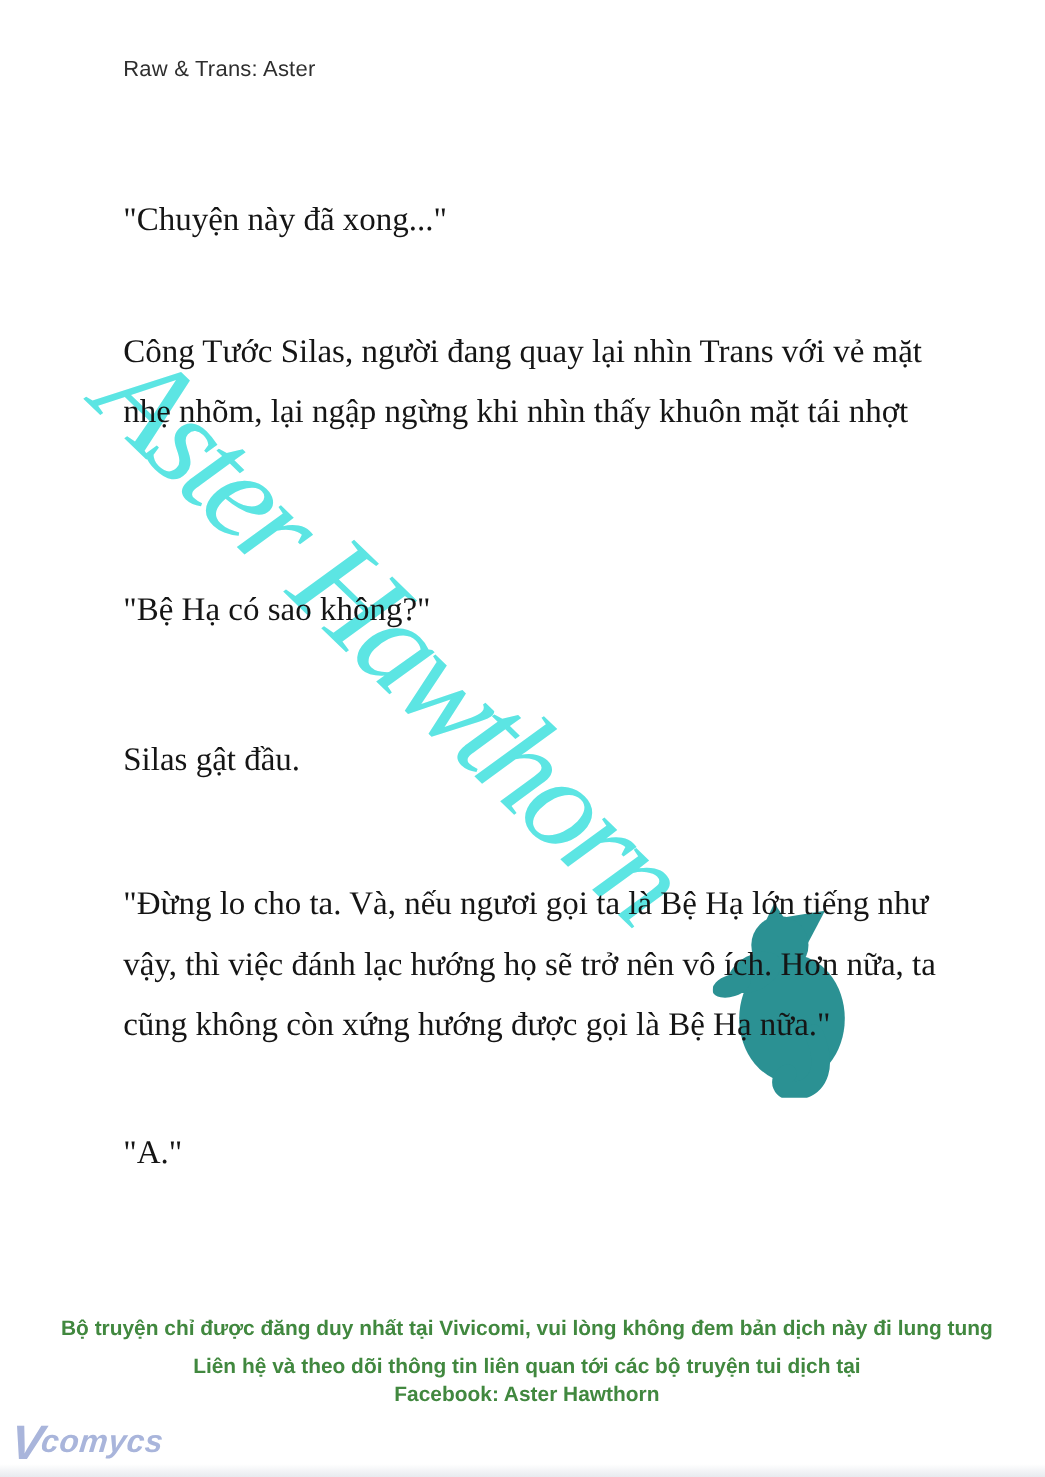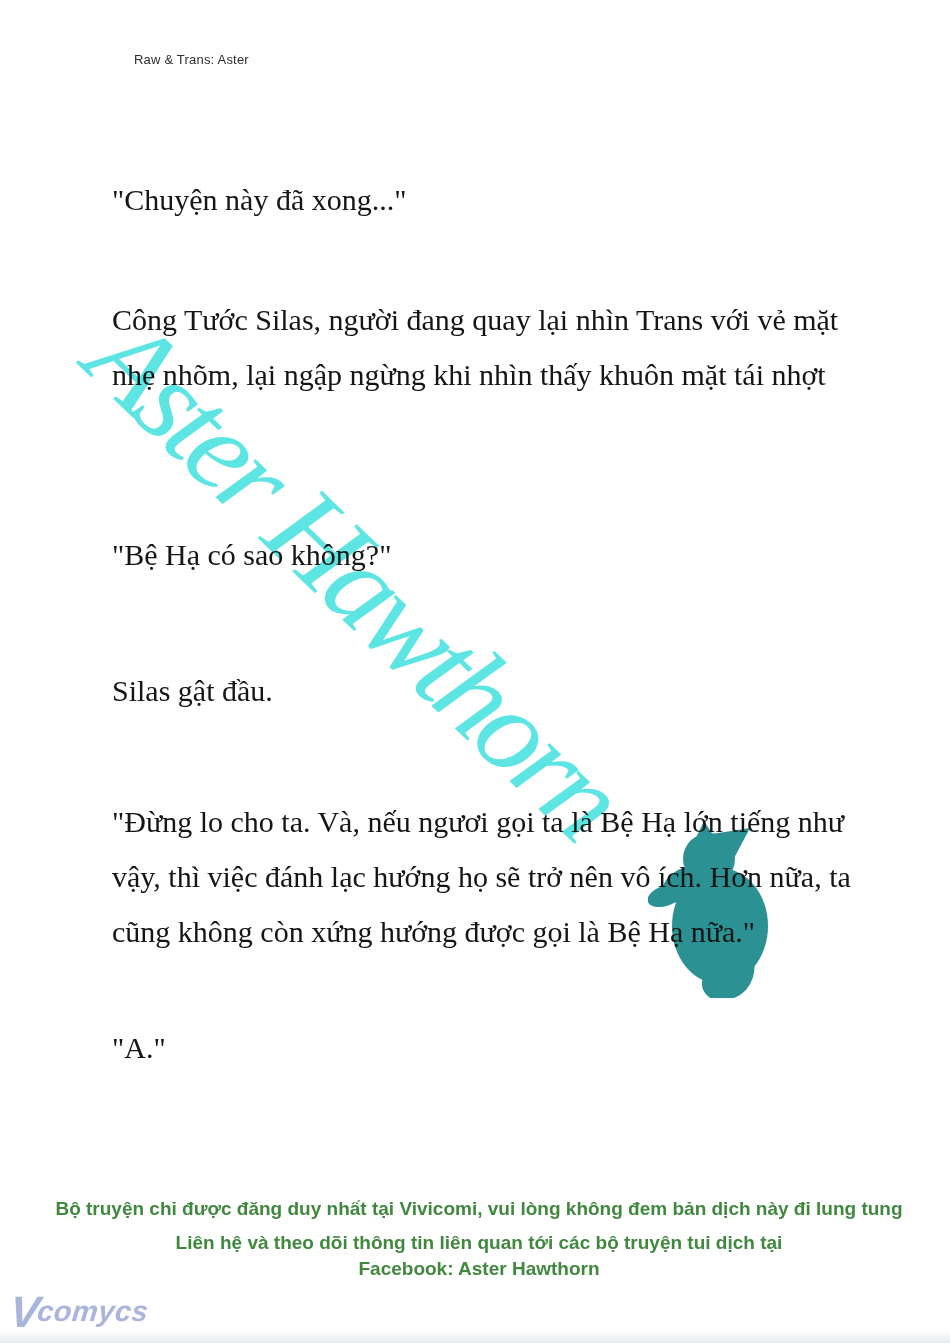--- a/index.html
+++ b/index.html
@@ -10,26 +10,25 @@
     height: 1343px;
     background: #ffffff;
     overflow: hidden;
     font-family: "Liberation Serif", serif;
   }
   .header-credit {
     position: absolute;
     left: 112px;
     top: 52px;
     font-family: "Liberation Sans", sans-serif;
-    font-size: 13px;
+    font-size: 20px;
     color: #2e2e2e;
     letter-spacing: 0.2px;
     z-index: 3;
     white-space: nowrap;
-    margin-left: 22px;
   }
   .watermark {
     position: absolute;
     left: 150px;
     top: 295px;
     font-family: "Liberation Serif", serif;
     font-style: italic;
     font-size: 120px;
     letter-spacing: -6px;
     color: var(--watermark-color, #5ce5e3);

